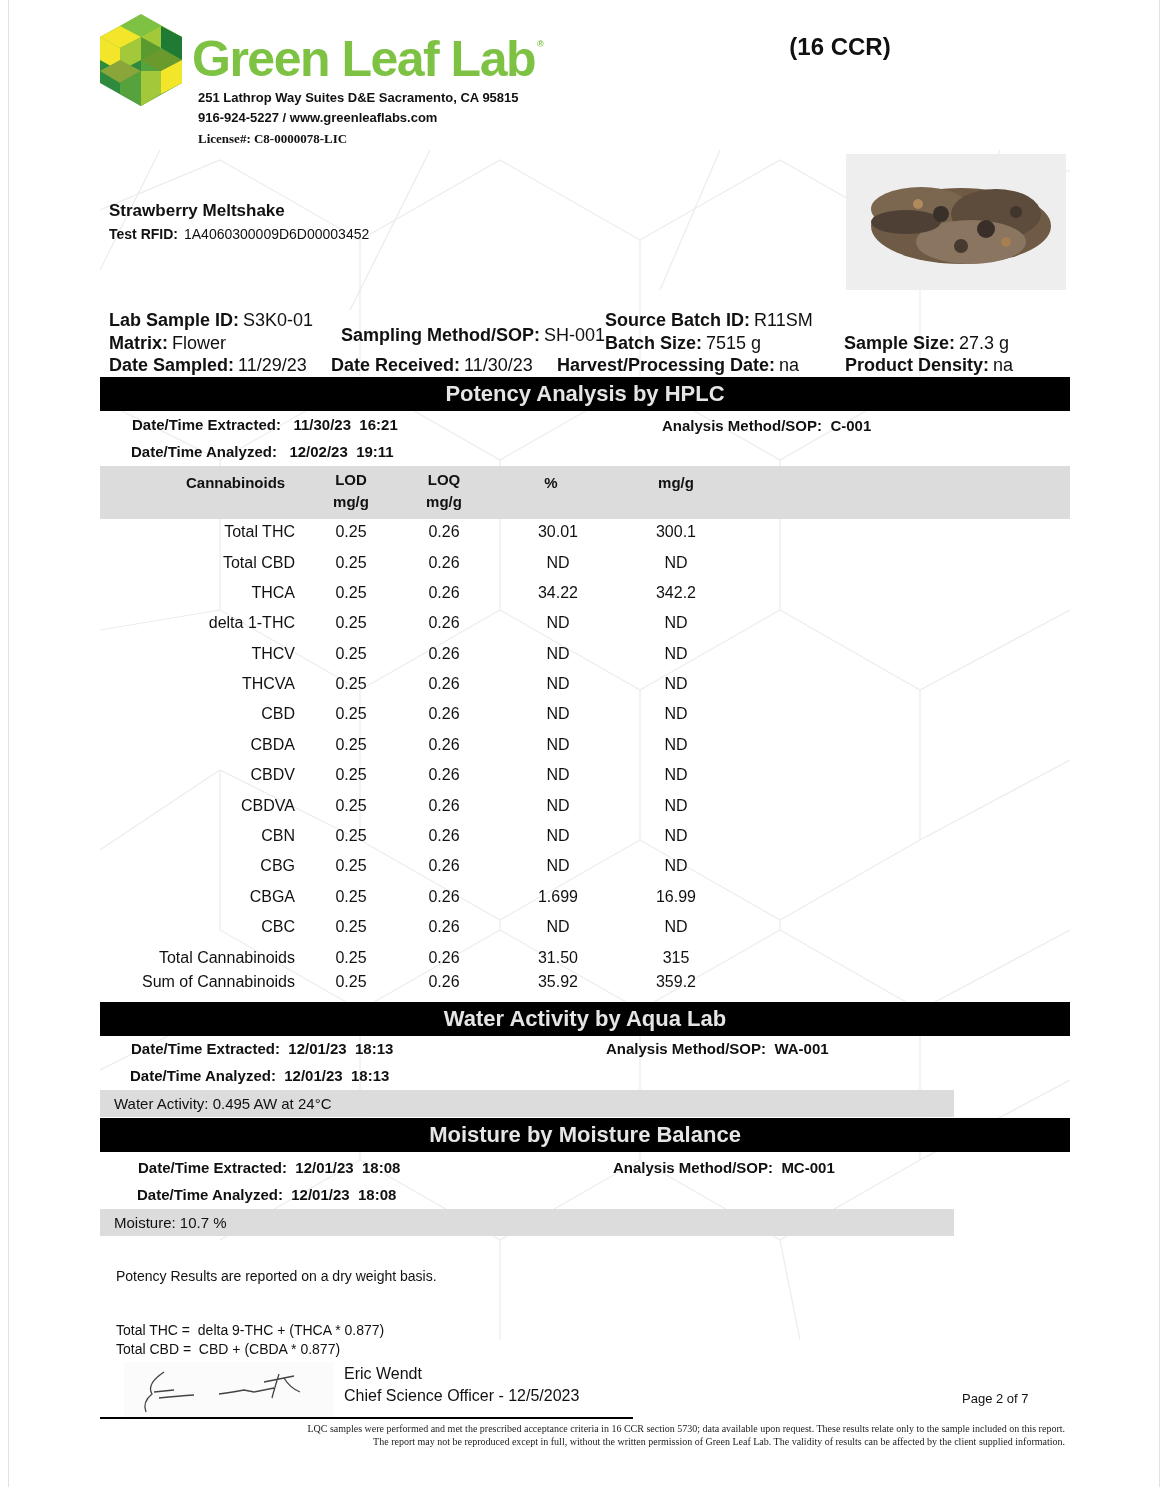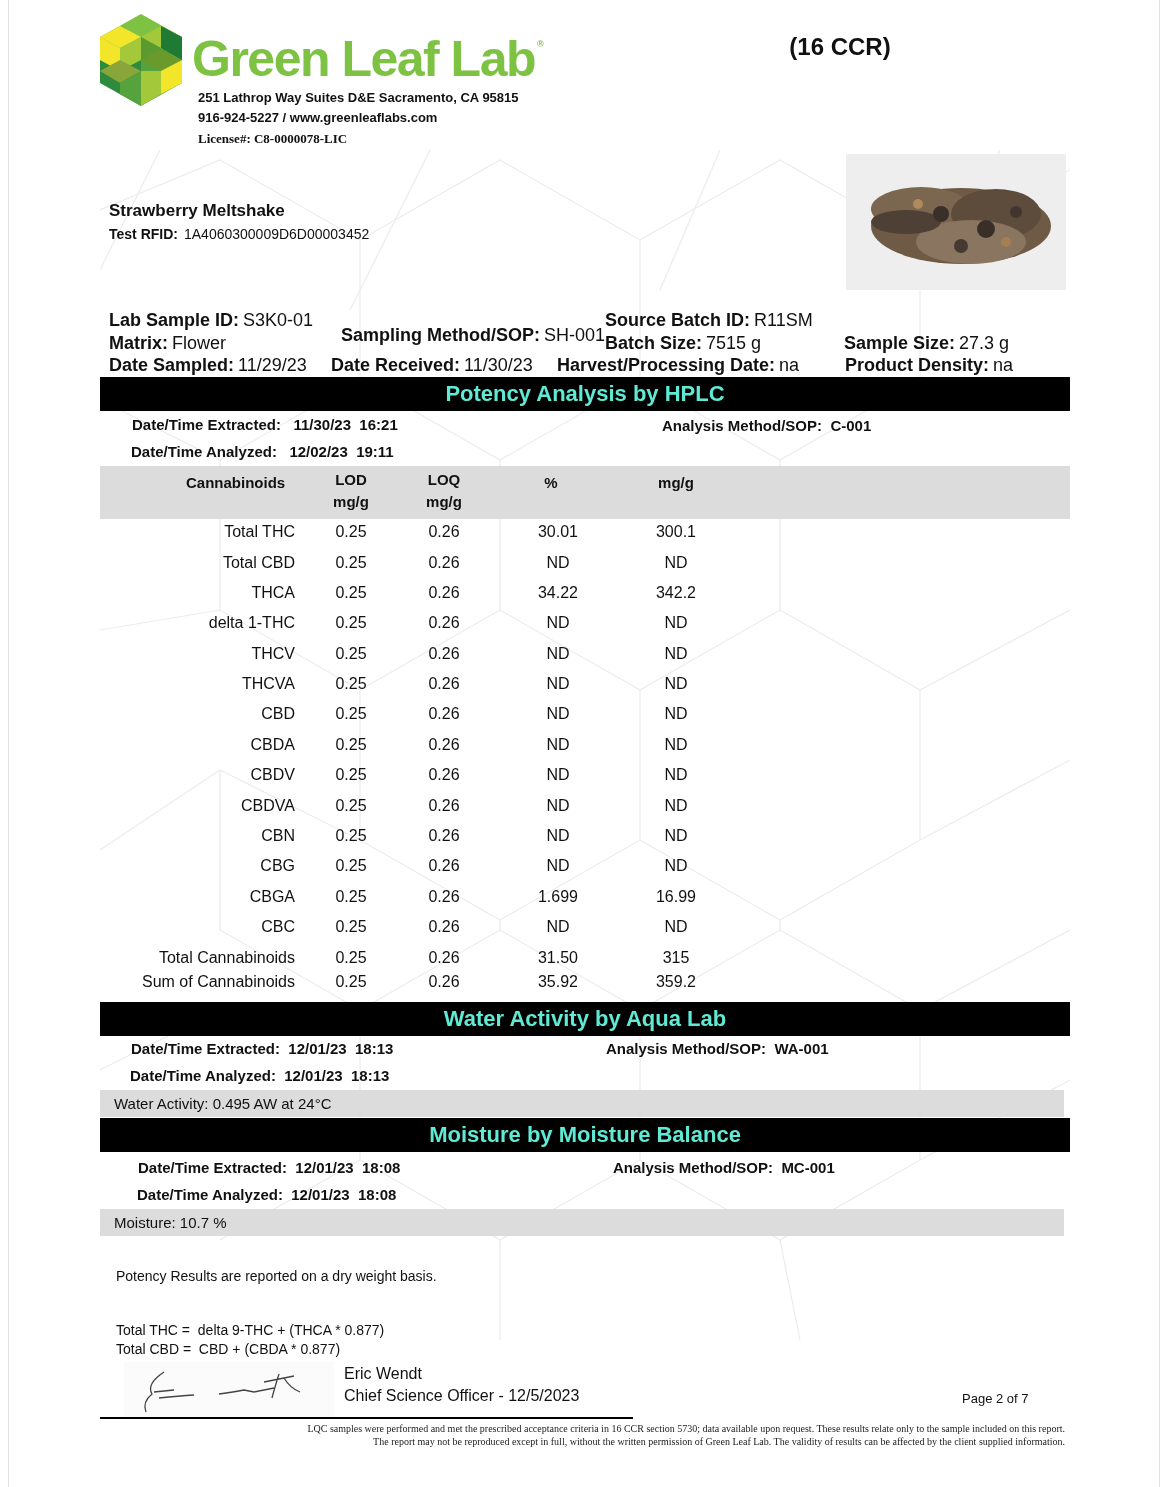--- a/index.html
+++ b/index.html
@@ -21,38 +21,38 @@
 
   .sample-photo { position: absolute; left: 846px; top: 154px; width: 220px; height: 136px; background: #f2f2f2; overflow: hidden; }
 
   .product-name { position: absolute; left: 109px; top: 201px; font-size: 17px; font-weight: bold; }
   .rfid { position: absolute; left: 109px; top: 226px; font-size: 14px; }
   .rfid b { margin-right: 6px; }
 
   .meta { position: absolute; font-size: 18px; white-space: nowrap; }
   .meta b { margin-right: 4px; }
 
-  .band { position: absolute; left: 100px; width: 970px; background: #000; color: #5eead4; text-align: center; font-weight: bold; font-size: 22px; }
+  .band { position: absolute; left: 100px; width: 970px; background: #000; color: #e5e5e5; text-align: center; font-weight: bold; font-size: 22px; }
   .band span { display: inline-block; }
 
   .dt { position: absolute; font-size: 15px; font-weight: bold; white-space: nowrap; }
   .dt .lbl { display: inline-block; text-align: right; }
 
   .thead { position: absolute; left: 100px; top: 466px; width: 970px; height: 53px; background: #dcdcdc; }
   .th { position: absolute; font-size: 15px; font-weight: bold; text-align: center; line-height: 22px; }
 
   .row { position: absolute; left: 100px; width: 700px; height: 22px; font-size: 16px; }
   .row .c { position: absolute; top: 0; }
   .row .name { right: 505px; text-align: right; white-space: nowrap; }
   .row .lod { left: 234px; width: 34px; text-align: center; }
   .row .loq { left: 327px; width: 34px; text-align: center; }
   .row .pct { left: 418px; width: 80px; text-align: center; }
   .row .mg { left: 536px; width: 80px; text-align: center; }
 
-  .result-bar { position: absolute; left: 100px; width: 964px; height: 27px; background: #dcdcdc; font-size: 15px; padding-left: 14px; line-height: 27px; }
+  .result-bar { position: absolute; left: 100px; width: 854px; height: 27px; background: #dcdcdc; font-size: 15px; padding-left: 14px; line-height: 27px; }
 
   .notes { position: absolute; left: 116px; font-size: 14px; white-space: nowrap; }
   .sig-box { position: absolute; left: 124px; top: 1362px; width: 210px; height: 55px; background: #fbfbfb; }
   .signer { position: absolute; left: 344px; font-size: 16px; white-space: nowrap; }
   .page-num { position: absolute; left: 962px; top: 1391px; font-size: 13px; }
   .rule { position: absolute; left: 100px; top: 1417px; width: 533px; height: 2px; background: #000; }
   .disclaimer { position: absolute; left: 100px; width: 965px; text-align: right; font-size: 10px; color: #222; white-space: nowrap; font-family: Liberation Serif, serif; }
 </style>
 </head>
 <body>

